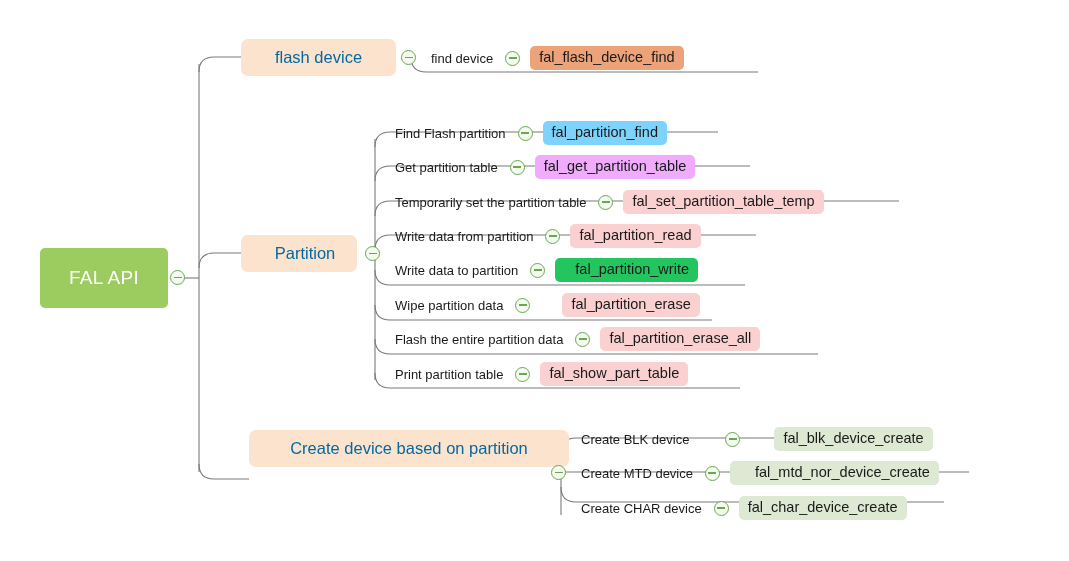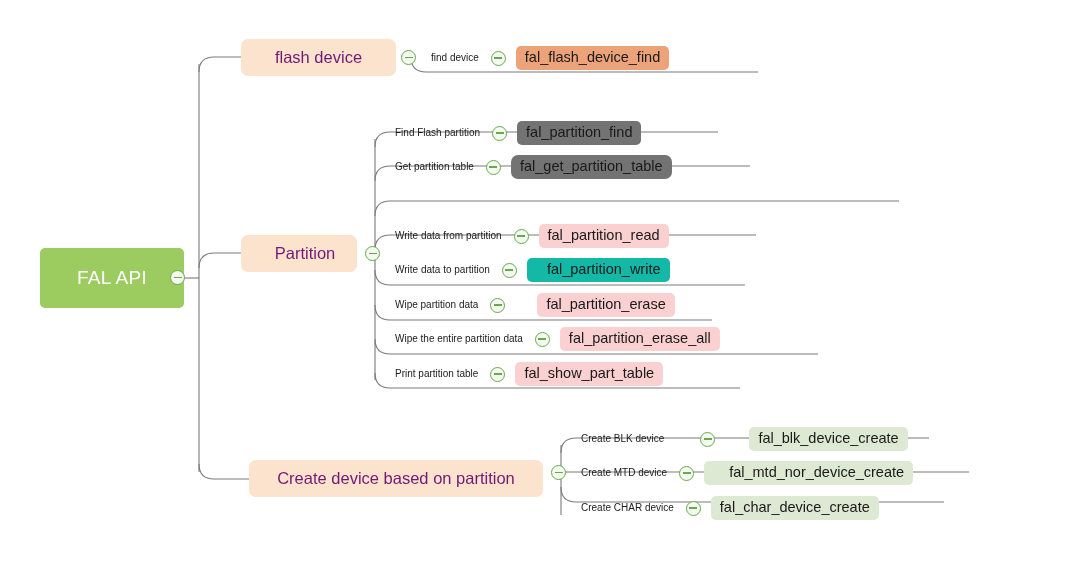--- a/index.html
+++ b/index.html
@@ -45,32 +45,32 @@
     letter-spacing: 0.3px;
     padding: 0 18px;
     justify-content: center;
   }
   
   .branch-node {
     border-radius: 7px;
     font-size: 16.5px;
     padding: 0 16px;
     justify-content: center;
-    color: #701a75;
+    color: #0369a1;
   }
   
   .leaf-row {
     position: absolute;
     display: flex;
     align-items: center;
     white-space: nowrap;
     height: 30px;
   }
   .leaf-label {
-    font-size: 10px;
+    font-size: 13px;
     color: #1a1a1a;
     line-height: 1;
   }
   .badge {
     font-size: 14.5px;
     border-radius: 5px;
     padding: 4px 9px 5px 9px;
     line-height: 1;
     color: #1a1a1a;
   }
@@ -130,21 +130,21 @@
       <path d="M375 373 Q375 388 390 388 H740"></path>
 
       <path d="M561 445 V515"></path>
       <path d="M561 453 Q561 438 576 438 H929"></path>
       <path d="M561 487 Q561 502 576 502 H944"></path>
 
       <path d="M561 472 H969"></path>
     </g>
   </svg>
 
-  <div class="node root-node" style="left:40px; top:248px; width:144px; height:60px; background:#9ccb5f;">
+  <div class="node root-node" style="left:40px; top:248px; width:128px; height:60px; background:#9ccb5f;">
     <span>FAL API</span>
   </div>
   <div class="toggle toggle-abs" style="left:170px; top:270px;"></div>
 
   <div class="node branch-node" style="left:241px; top:39px; width:155px; height:37px; background:#fbe3cd;">
     <span>flash device</span>
   </div>
   <div class="toggle toggle-abs" style="left:401px; top:50px;"></div>
 
   <div class="leaf-row" style="left:431px; top:43px;">
@@ -154,61 +154,66 @@
   </div>
 
   <div class="node branch-node" style="left:241px; top:235px; width:116px; height:37px; background:#fbe3cd;padding-left:28px;">
     <span>Partition</span>
   </div>
   <div class="toggle toggle-abs" style="left:365px; top:246px;"></div>
 
   <div class="leaf-row" style="left:395px; top:118px;">
     <span class="leaf-label">Find Flash partition</span>
     <div class="toggle" style="margin:0 10px 0 12px;"></div>
-    <span class="badge" style="background:#737373;">fal_partition_find</span>
+    <span class="badge" style="background:#7dd3fc;">fal_partition_find</span>
   </div>
 
   <div class="leaf-row" style="left:395px; top:152px;">
     <span class="leaf-label">Get partition table</span>
     <div class="toggle" style="margin:0 10px 0 12px;"></div>
-    <span class="badge" style="background:#737373;border-radius:7px;">fal_get_partition_table</span>
-  </div>
-
+    <span class="badge" style="background:#f0abfc;">fal_get_partition_table</span>
+  </div>
+
+  <div class="leaf-row" style="left:395px; top:187px;">
+    <span class="leaf-label">Temporarily set the partition table</span>
+    <div class="toggle" style="margin:0 10px 0 12px;"></div>
+    <span class="badge" style="background:#fbd0d0;">fal_set_partition_table_temp</span>
+  </div>
 
   <div class="leaf-row" style="left:395px; top:221px;">
     <span class="leaf-label">Write data from partition</span>
     <div class="toggle" style="margin:0 10px 0 12px;"></div>
     <span class="badge" style="background:#fbd0d0;">fal_partition_read</span>
   </div>
 
   <div class="leaf-row" style="left:395px; top:255px;">
     <span class="leaf-label">Write data to partition</span>
     <div class="toggle" style="margin:0 10px 0 12px;"></div>
-    <span class="badge" style="background:#14b8a6;padding-left:20px;">fal_partition_write</span>
+    <span class="badge" style="background:#22c55e;padding-left:20px;">fal_partition_write</span>
   </div>
 
   <div class="leaf-row" style="left:395px; top:290px;">
     <span class="leaf-label">Wipe partition data</span>
     <div class="toggle" style="margin:0 10px 0 12px;"></div>
     <span class="badge" style="background:#fbd0d0;margin-left:22px;">fal_partition_erase</span>
   </div>
 
   <div class="leaf-row" style="left:395px; top:324px;">
-    <span class="leaf-label">Wipe the entire partition data</span>
+    <span class="leaf-label">Flash the entire partition data</span>
     <div class="toggle" style="margin:0 10px 0 12px;"></div>
     <span class="badge" style="background:#fbd0d0;">fal_partition_erase_all</span>
   </div>
 
   <div class="leaf-row" style="left:395px; top:359px;">
     <span class="leaf-label">Print partition table</span>
     <div class="toggle" style="margin:0 10px 0 12px;"></div>
     <span class="badge" style="background:#fbd0d0;">fal_show_part_table</span>
   </div>
 
-  <div class="node branch-node" style="left:249px; top:460px; width:294px; height:37px; background:#fbe3cd;">
+  <div class="node branch-node" style="left:249px; top:430px; width:320px; height:37px; background:#fbe3cd;">
     <span>Create device based on partition</span>
   </div>
   <div class="toggle toggle-abs" style="left:551px; top:465px;"></div>
 
   <div class="leaf-row" style="left:581px; top:424px;gap:24px;">
     <span class="leaf-label">Create BLK device</span>
     <div class="toggle" style="margin:0 10px 0 12px;"></div>
     <span class="badge" style="background:#dde9d3;">fal_blk_device_create</span>
   </div>
 

